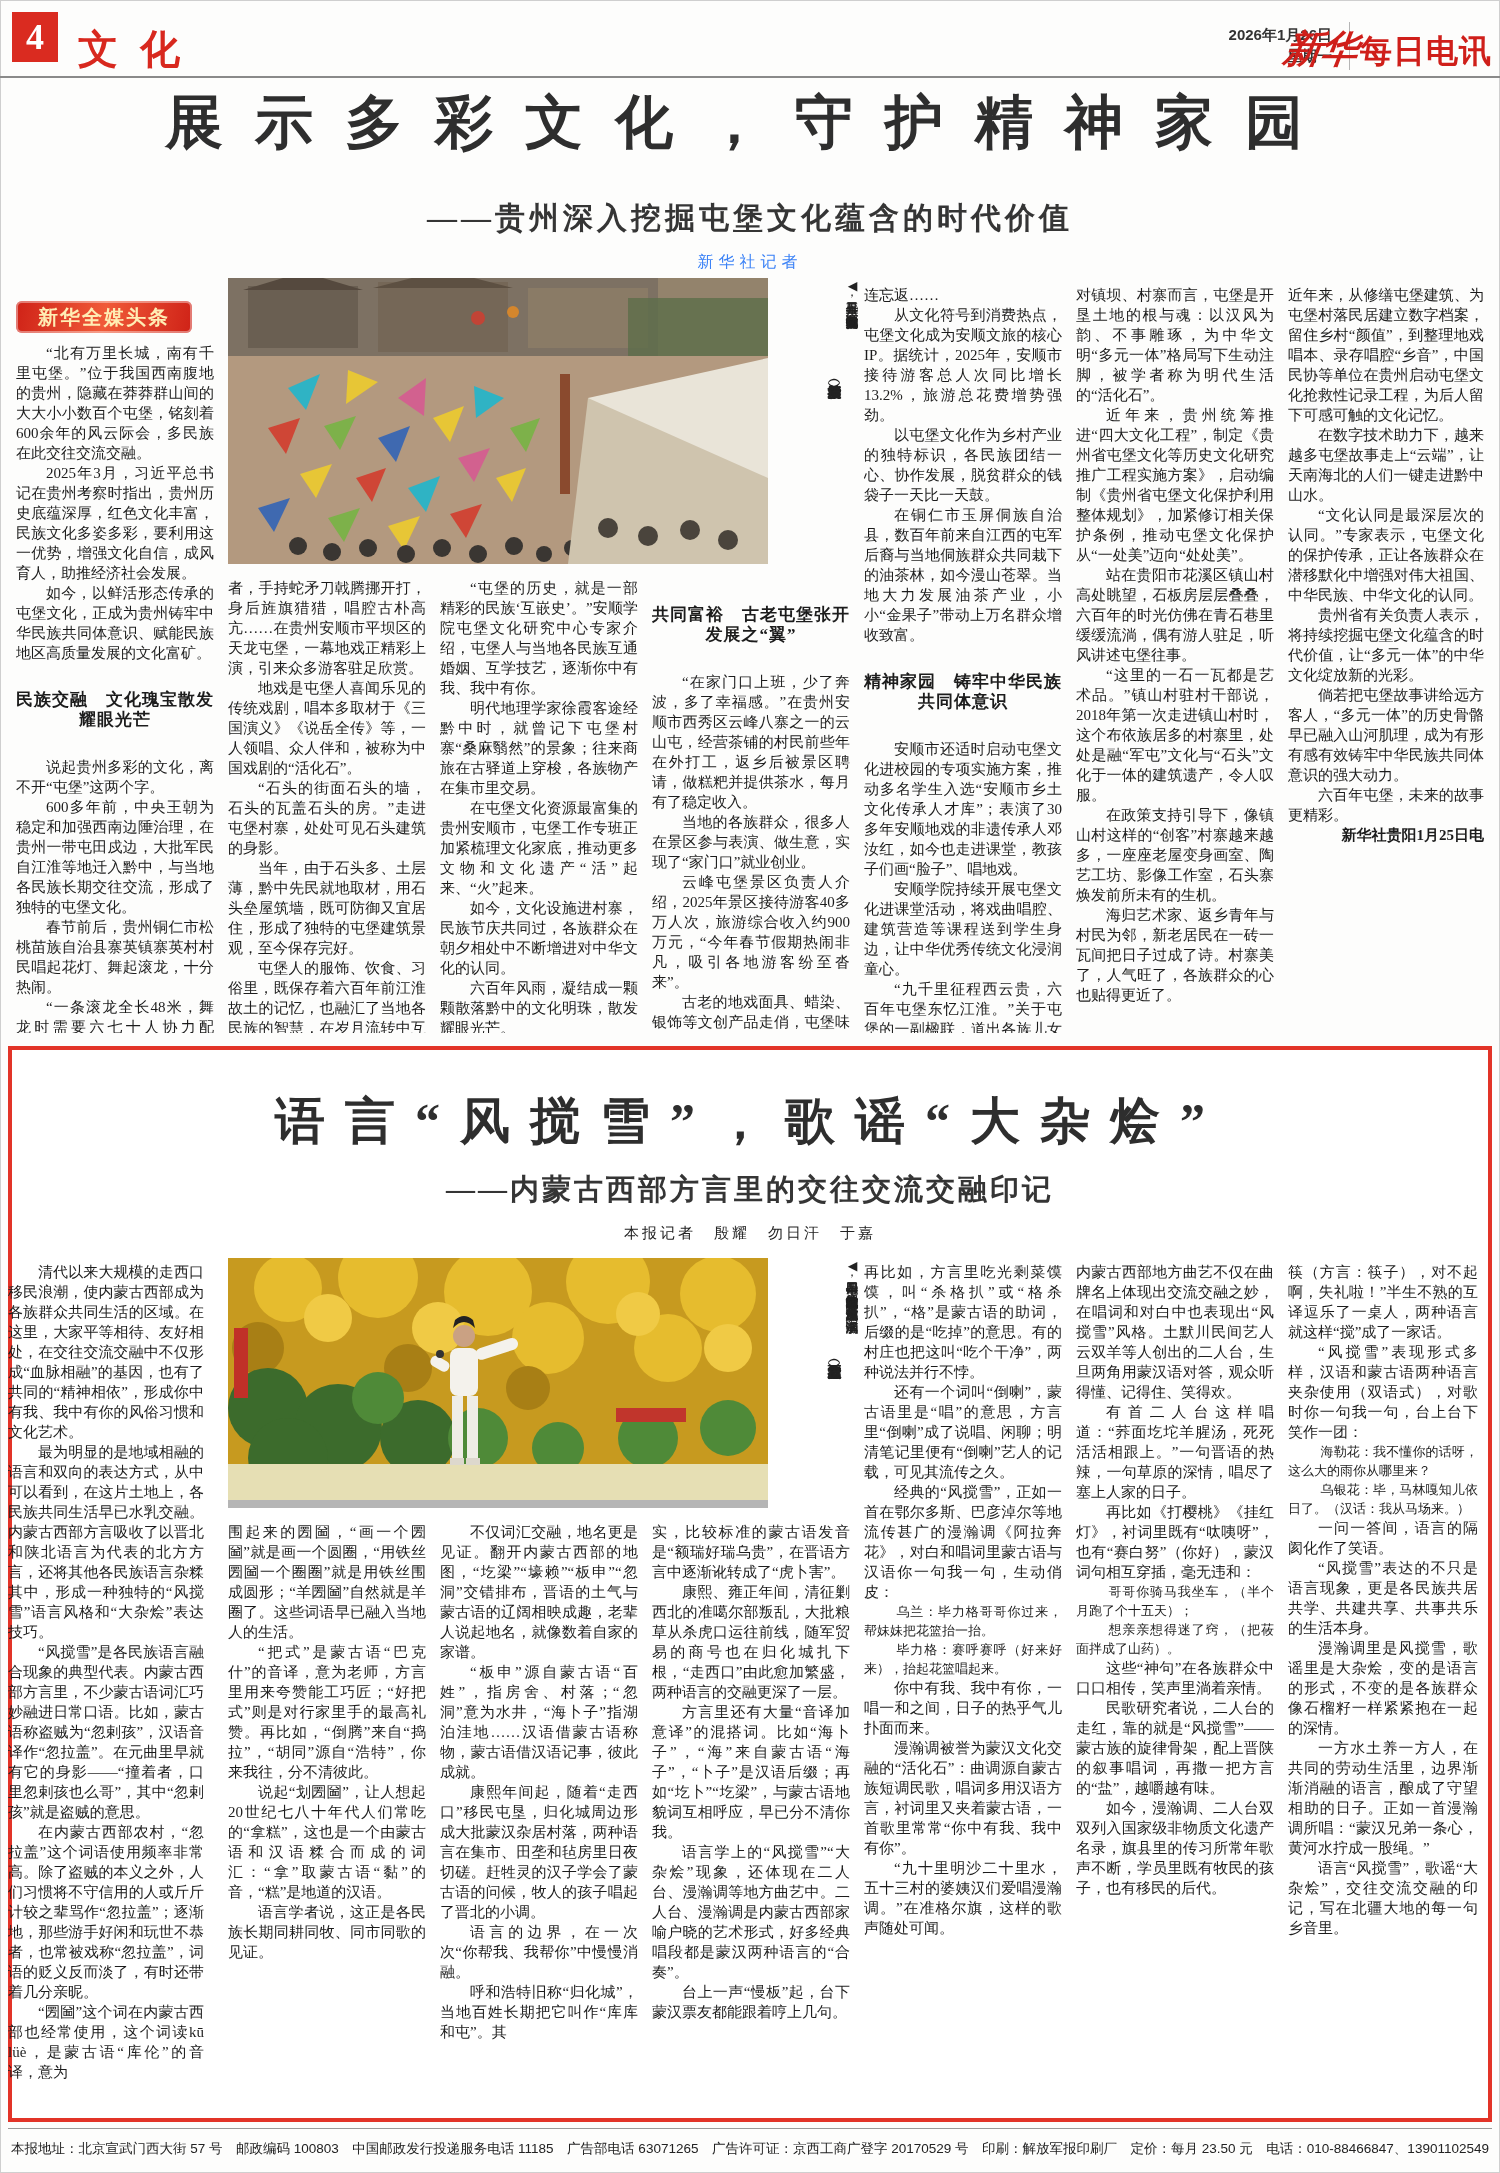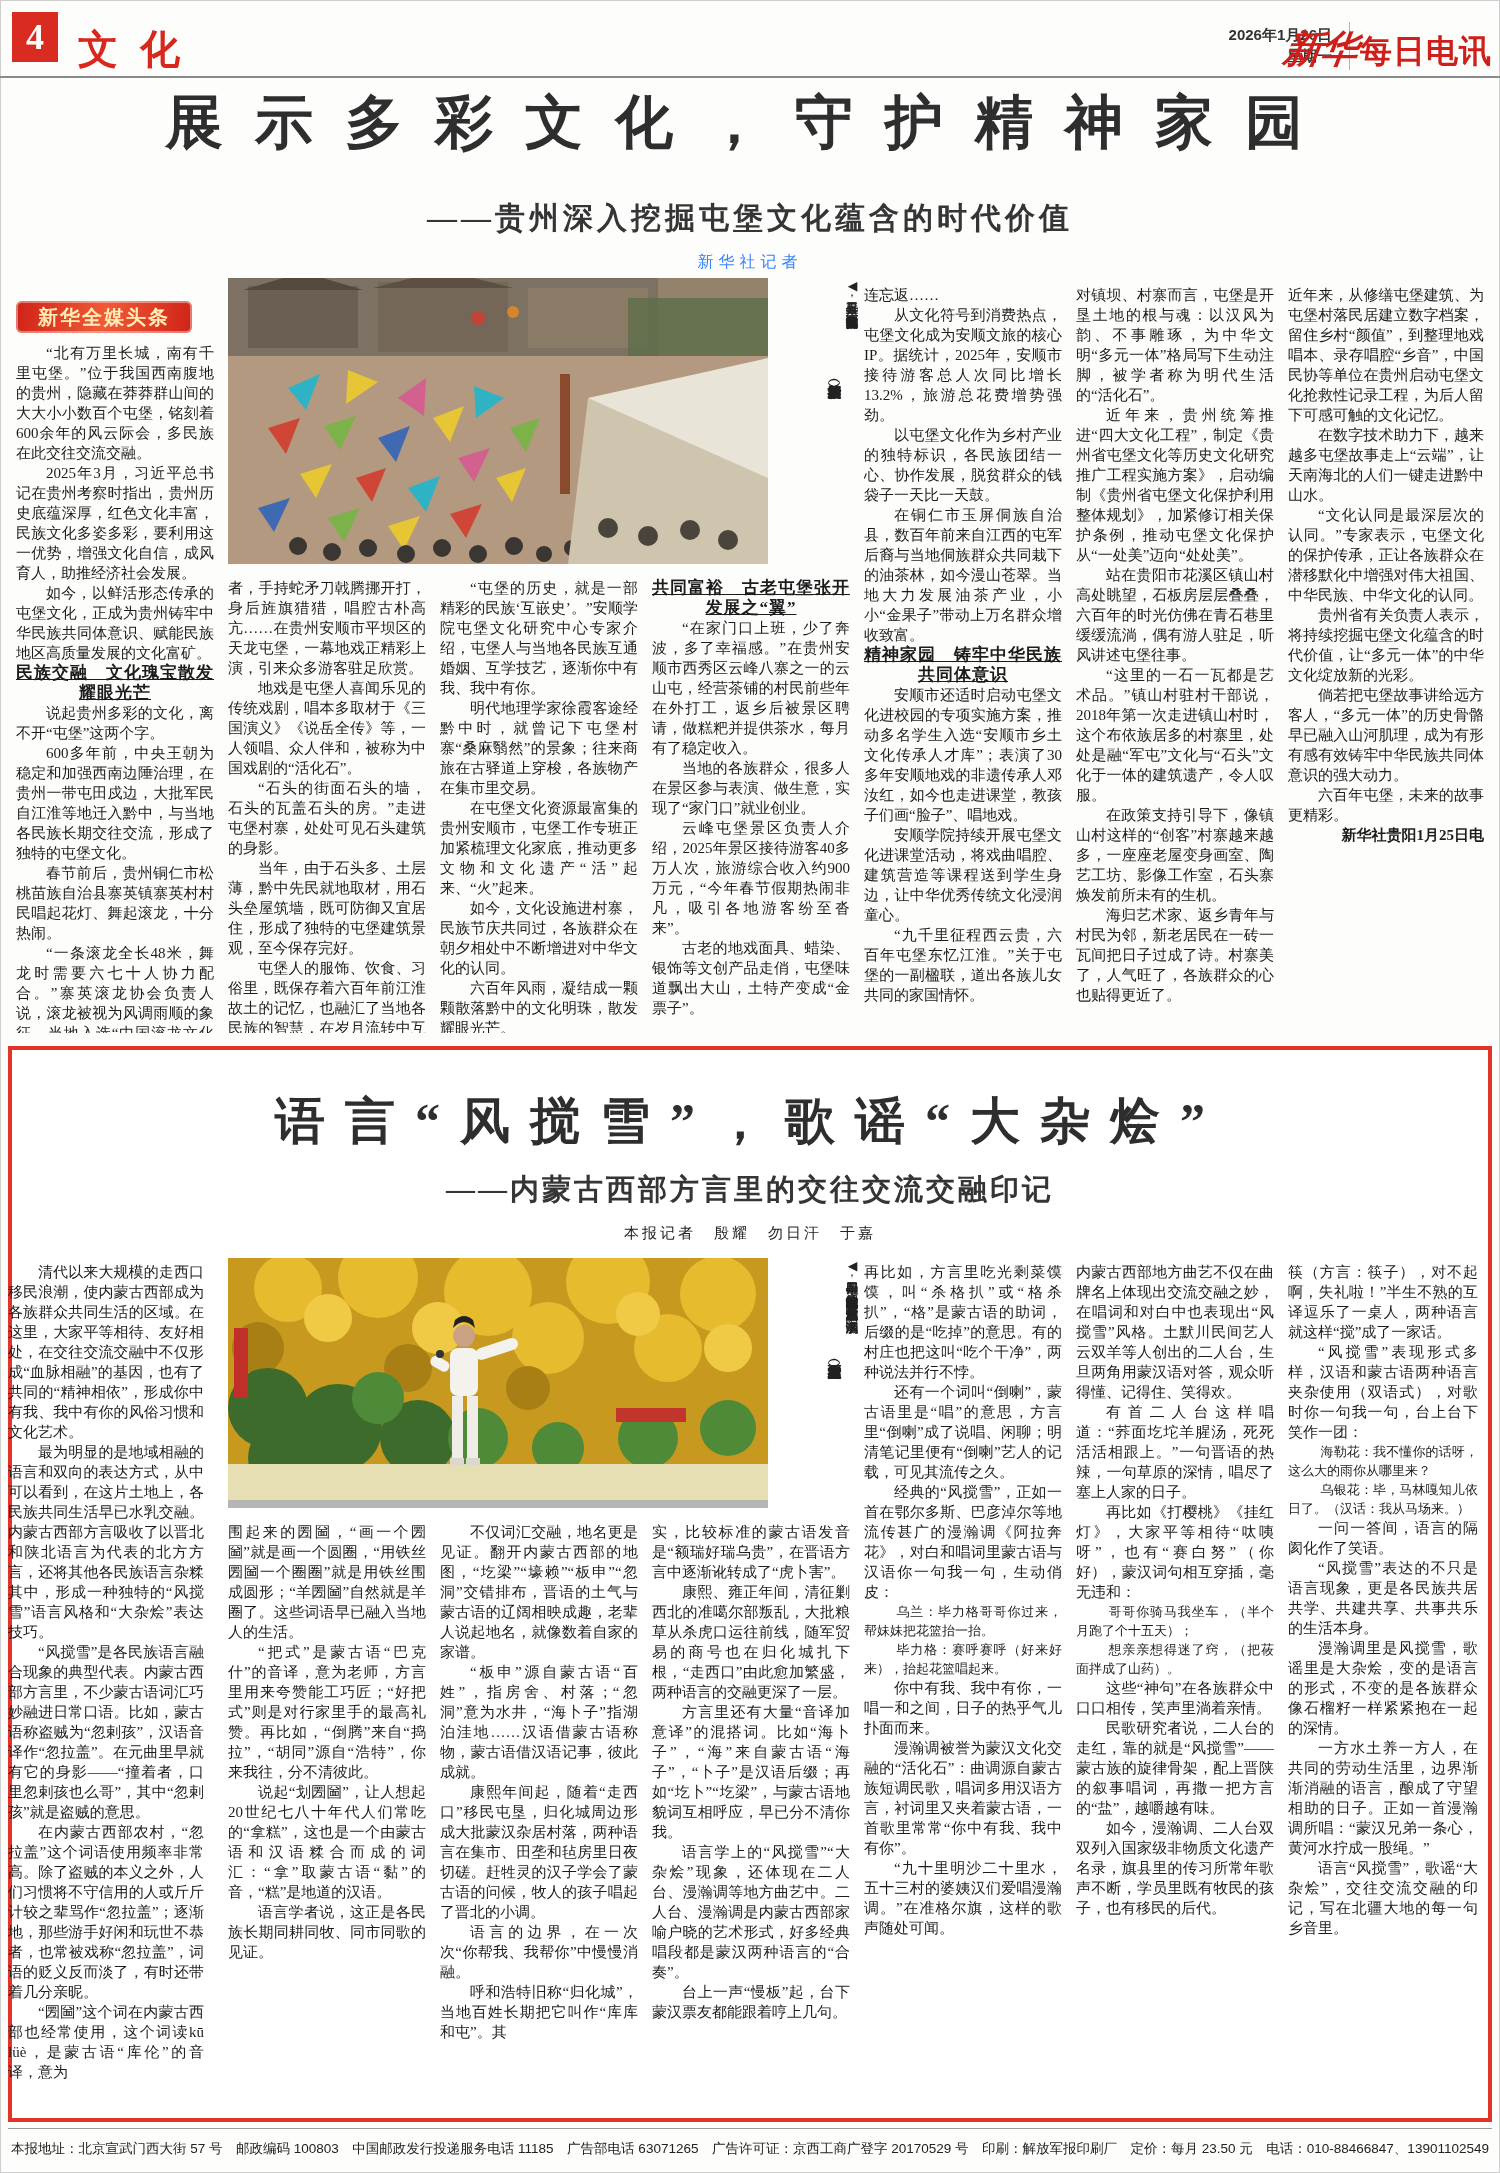--- a/index.html
+++ b/index.html
@@ -23,21 +23,21 @@
   .hl{position:absolute;left:0;width:100%;text-align:center;font-weight:bold;color:#2e2e2e;}
   .a1-headline{top:84px;font-size:58px;letter-spacing:32px;}
   .a1-subhead{top:198px;font-size:30px;letter-spacing:4px;color:#353535;}
   .a1-byline{top:252px;font-size:16px;font-weight:normal;letter-spacing:5px;color:#3b82f6;}
   .a2-headline{top:1088px;font-size:50px;letter-spacing:20px;}
   .a2-subhead{top:1170px;font-size:29px;letter-spacing:3px;color:#353535;}
   .a2-byline{top:1224px;font-size:15px;font-weight:normal;letter-spacing:3px;color:#222;}
   .col{position:absolute;font-size:15px;line-height:20px;overflow:hidden;text-align:justify;}
   .bp{margin:0;text-indent:2em;}
   .cont{text-indent:0;}
-  .sub{text-indent:0;text-align:center;font-weight:bold;font-size:17px;margin:0 0;letter-spacing:1px;text-decoration:underline;}
+  .sub{text-indent:0;text-align:center;font-weight:bold;font-size:17px;margin:27px 0;letter-spacing:1px;}
   .lyric{text-indent:2.5em;font-size:13px;line-height:19px;}
   .date{text-indent:0;text-align:right;font-weight:bold;}
   .badge{width:176px;margin:16px 0 10px 0;padding:6px 0;text-align:center;border-radius:6px;
          background:linear-gradient(100deg,#cf2217,#f05a38 50%,#cf2217);
          box-shadow:inset 0 0 0 2px rgba(255,255,255,.4);color:#ffedb4;
          font-weight:bold;font-size:20px;letter-spacing:2px;font-family:"Liberation Sans",sans-serif;}
   .photo{position:absolute;overflow:hidden;background:#9a8d7c;}
   .vcap{position:absolute;writing-mode:vertical-rl;font-size:12.5px;line-height:17px;
         color:#222;text-align:left;}
   .vcap .cap-credit{font-weight:bold;margin-top:96px;font-size:13.5px;}
@@ -293,21 +293,21 @@
       <p class="bp p">经典的“风搅雪”，正如一首在鄂尔多斯、巴彦淖尔等地流传甚广的漫瀚调《阿拉奔花》，对白和唱词里蒙古语与汉语你一句我一句，生动俏皮：</p>
       <p class="bp lyric">乌兰：毕力格哥哥你过来，帮妹妹把花篮抬一抬。</p>
       <p class="bp lyric">毕力格：赛呼赛呼（好来好来），抬起花篮唱起来。</p>
       <p class="bp p">你中有我、我中有你，一唱一和之间，日子的热乎气儿扑面而来。</p>
       <p class="bp p">漫瀚调被誉为蒙汉文化交融的“活化石”：曲调源自蒙古族短调民歌，唱词多用汉语方言，衬词里又夹着蒙古语，一首歌里常常“你中有我、我中有你”。</p>
       <p class="bp p">“九十里明沙二十里水，五十三村的婆姨汉们爱唱漫瀚调。”在准格尔旗，这样的歌声随处可闻。</p>
     </div>
   <div class="col" style="left:1076px;top:1262px;width:198px;height:838px;">
       <p class="bp cont">内蒙古西部地方曲艺不仅在曲牌名上体现出交流交融之妙，在唱词和对白中也表现出“风搅雪”风格。土默川民间艺人云双羊等人创出的二人台，生旦两角用蒙汉语对答，观众听得懂、记得住、笑得欢。</p>
       <p class="bp p">有首二人台这样唱道：“荞面圪坨羊腥汤，死死活活相跟上。”一句晋语的热辣，一句草原的深情，唱尽了塞上人家的日子。</p>
-      <p class="bp p">再比如《打樱桃》《挂红灯》，大家平等相待“呔咦呀”，也有“赛白努”（你好），蒙汉词句相互穿插，毫无违和：</p>
+      <p class="bp p">再比如《打樱桃》《挂红灯》，衬词里既有“呔咦呀”，也有“赛白努”（你好），蒙汉词句相互穿插，毫无违和：</p>
       <p class="bp lyric">哥哥你骑马我坐车，（半个月跑了个十五天）；</p>
       <p class="bp lyric">想亲亲想得迷了窍，（把莜面拌成了山药）。</p>
       <p class="bp p">这些“神句”在各族群众中口口相传，笑声里淌着亲情。</p>
       <p class="bp p">民歌研究者说，二人台的走红，靠的就是“风搅雪”——蒙古族的旋律骨架，配上晋陕的叙事唱词，再撒一把方言的“盐”，越嚼越有味。</p>
       <p class="bp p">如今，漫瀚调、二人台双双列入国家级非物质文化遗产名录，旗县里的传习所常年歌声不断，学员里既有牧民的孩子，也有移民的后代。</p>
     </div>
   <div class="col" style="left:1288px;top:1262px;width:190px;height:838px;">
       <p class="bp cont">筷（方言：筷子），对不起啊，失礼啦！”半生不熟的互译逗乐了一桌人，两种语言就这样“搅”成了一家话。</p>
       <p class="bp p">“风搅雪”表现形式多样，汉语和蒙古语两种语言夹杂使用（双语式），对歌时你一句我一句，台上台下笑作一团：</p>
       <p class="bp lyric">海勒花：我不懂你的话呀，这么大的雨你从哪里来？</p>

